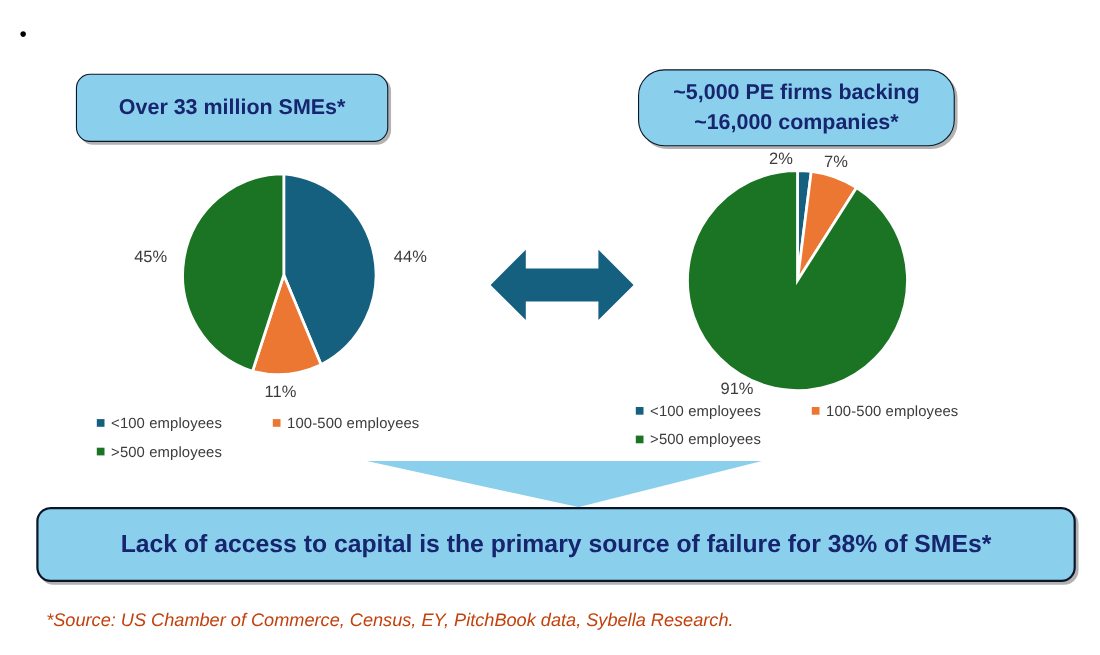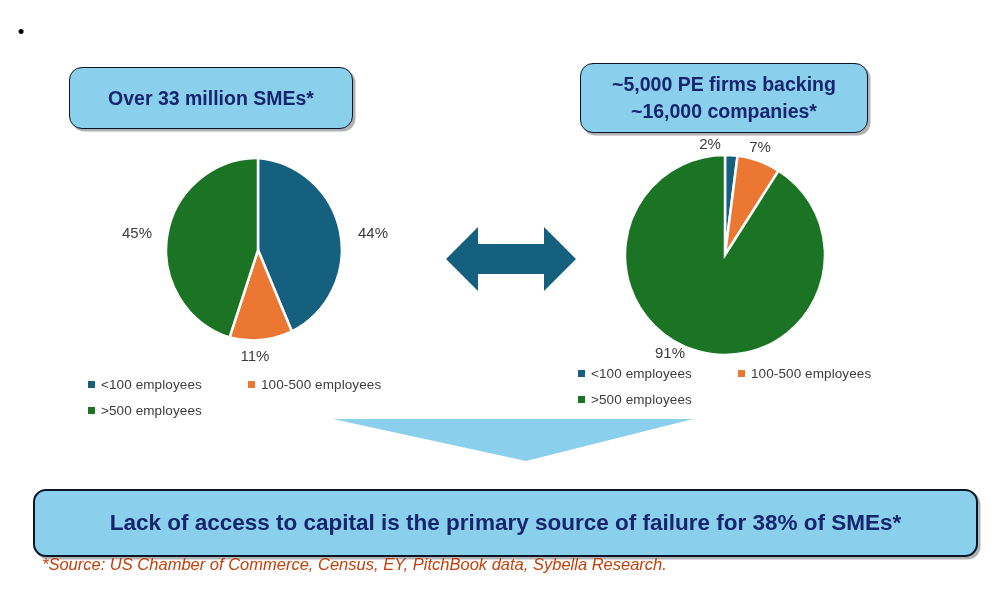--- a/index.html
+++ b/index.html
@@ -64,31 +64,30 @@
     font-size: 19.5px;
     border-radius: 13px;
   }
   #callout-right {
     left: 580px;
     top: 63px;
     width: 288px;
     height: 70px;
     font-size: 19.5px;
     line-height: 27px;
-    border-radius: 13px;
+    border-radius: 24px;
   }
   #callout-bottom {
     left: 33px;
     top: 461px;
     width: 945px;
     height: 68px;
     font-size: 22.5px;
     border-radius: 13px;
     border-width: 2px;
-    margin-top: 28px;
   }
 
   
   .pie-block { position: absolute; }
   #pie-block-left  { left: 100px; top: 148px; width: 330px; height: 280px; }
   #pie-block-right { left: 560px; top: 140px; width: 350px; height: 290px; }
 
   .pie-svg { display: block; overflow: visible; }
 
   .pct-label {

